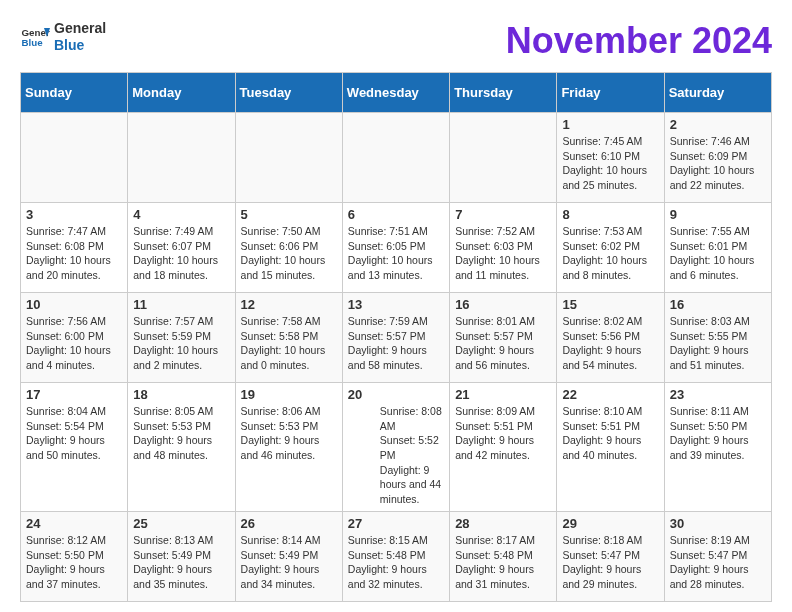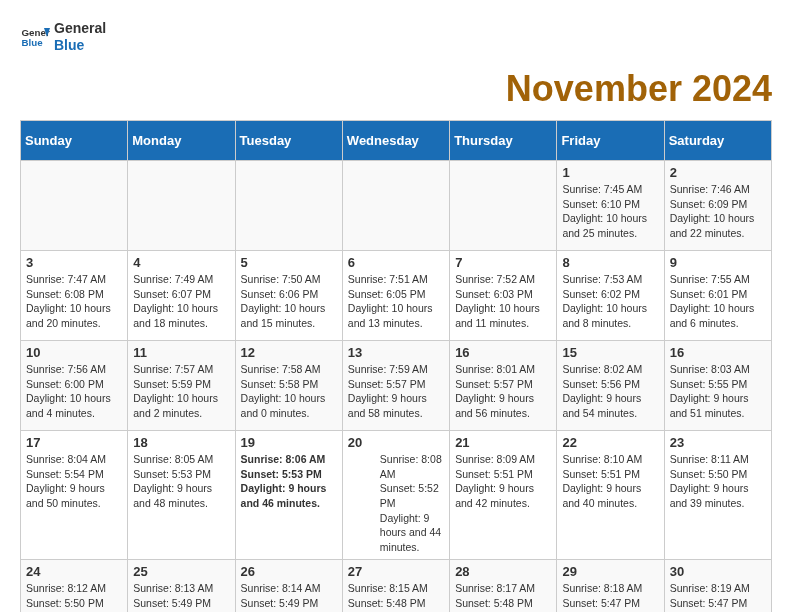--- a/index.html
+++ b/index.html
@@ -24,22 +24,21 @@
     .logo-icon {
       width: 30px;
       height: 30px;
     }
     .title-block {
       text-align: right;
     }
     .month-title {
       font-size: 36px;
       font-weight: bold;
-      color: #a16207;
-      margin-top: 48px;
+      color: #6d28d9;
     }
     .location-title {
       font-size: 16px;
       color: #444;
     }
     table {
       width: 100%;
       border-collapse: collapse;
       table-layout: fixed;
     }
@@ -229,21 +228,21 @@
 Daylight: 9 hours and 50 minutes.</div>
         </td>
         <td>
           <span class="day-num">18</span>
           <div class="day-info" style="white-space: pre-line;">Sunrise: 8:05 AM
 Sunset: 5:53 PM
 Daylight: 9 hours and 48 minutes.</div>
         </td>
         <td>
           <span class="day-num">19</span>
-          <div class="day-info" style="white-space: pre-line; font-weight: bold;">Sunrise: 8:06 AM
+          <div class="day-info" style="white-space: pre-line;">Sunrise: 8:06 AM
 Sunset: 5:53 PM
 Daylight: 9 hours and 46 minutes.</div>
         </td>
         <td>
           <span class="day-num">20</span>
           <div class="day-info" style="white-space: pre-line; margin-left: 32px;">Sunrise: 8:08 AM
 Sunset: 5:52 PM
 Daylight: 9 hours and 44 minutes.</div>
         </td>
         <td>

